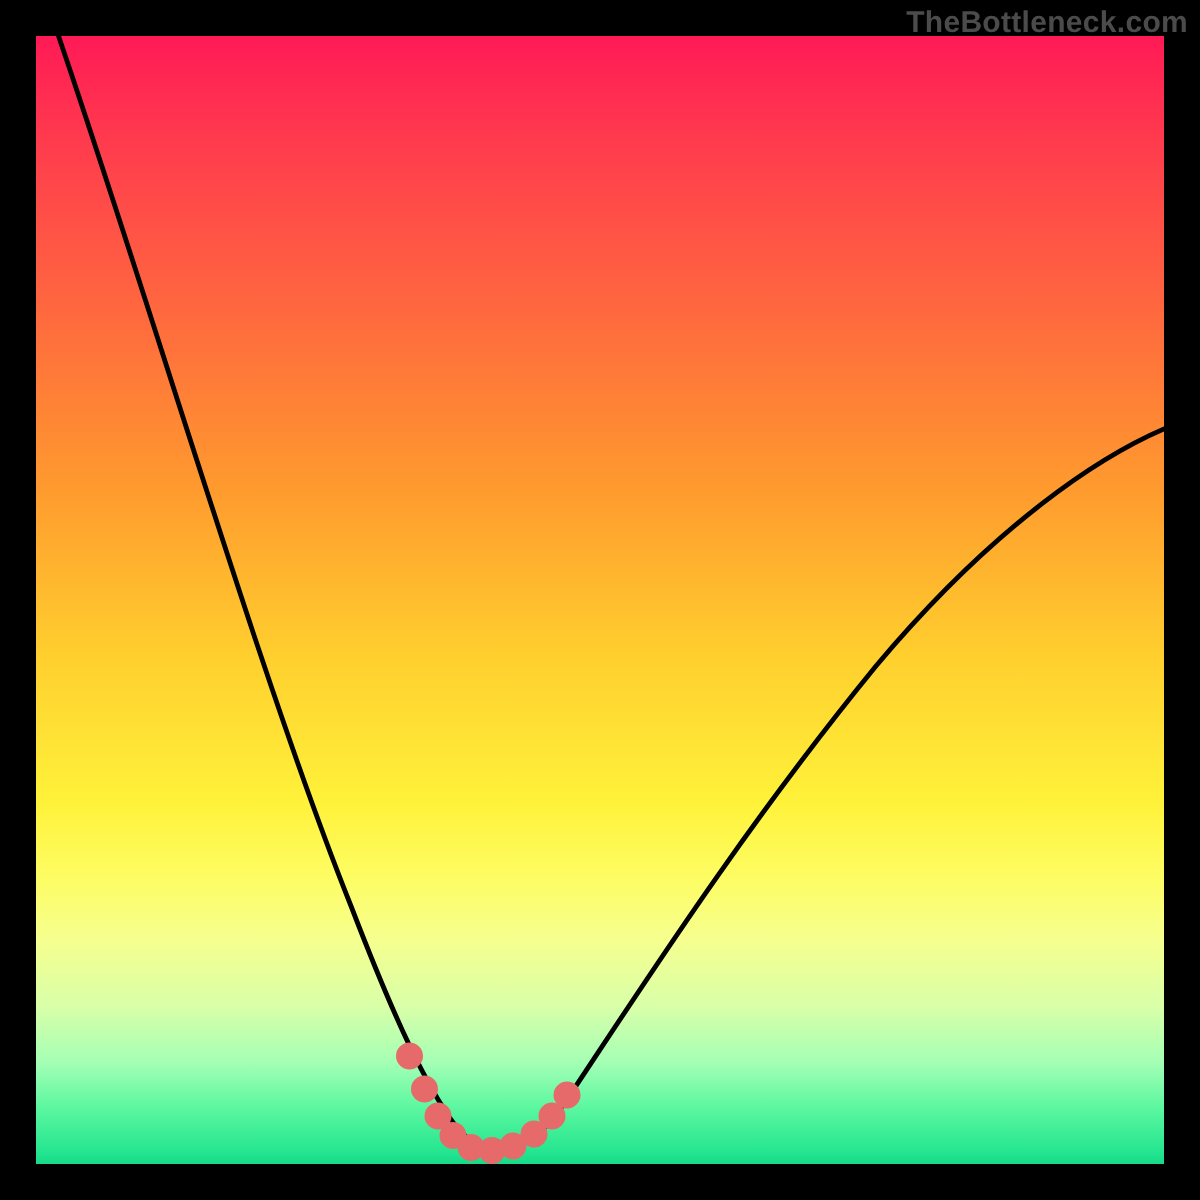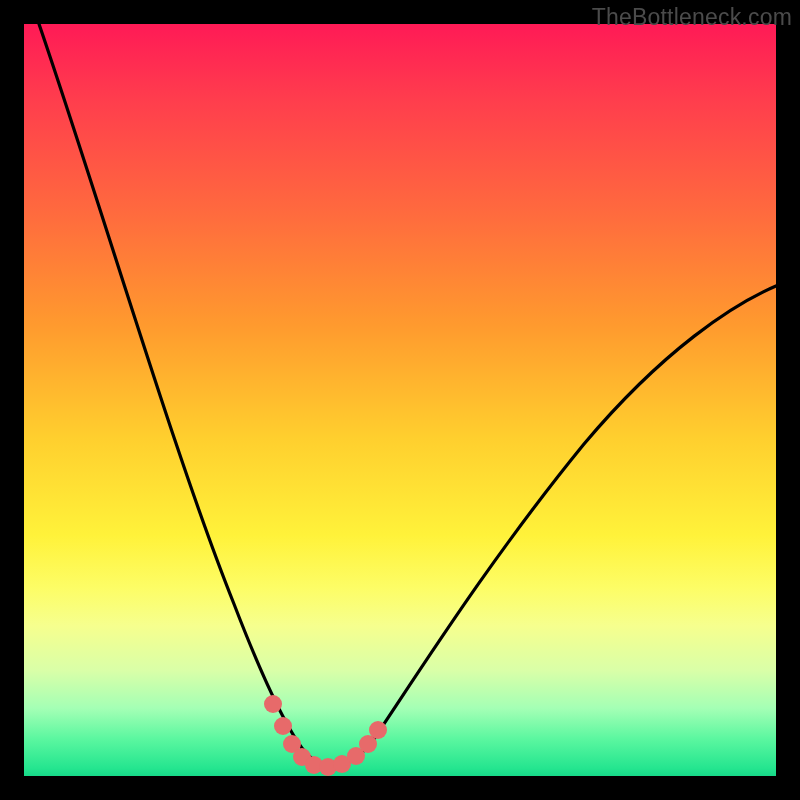--- a/index.html
+++ b/index.html
@@ -31,22 +31,22 @@
       #5cf7a0 95%,
       #24e58f 99%,
       #17d989 100%
     );
   }
   .watermark {
     position: absolute;
     top: 4px;
     right: 8px;
     color: #4b4b4b;
-    font-size: 23px;
-    font-weight: 400;
+    font-size: 20px;
+    font-weight: 700;
     letter-spacing: 0.2px;
     user-select: none;
   }
   svg.curve {
     position: absolute;
     left: 0;
     top: 0;
     width: 752px;
     height: 752px;
     pointer-events: none;

